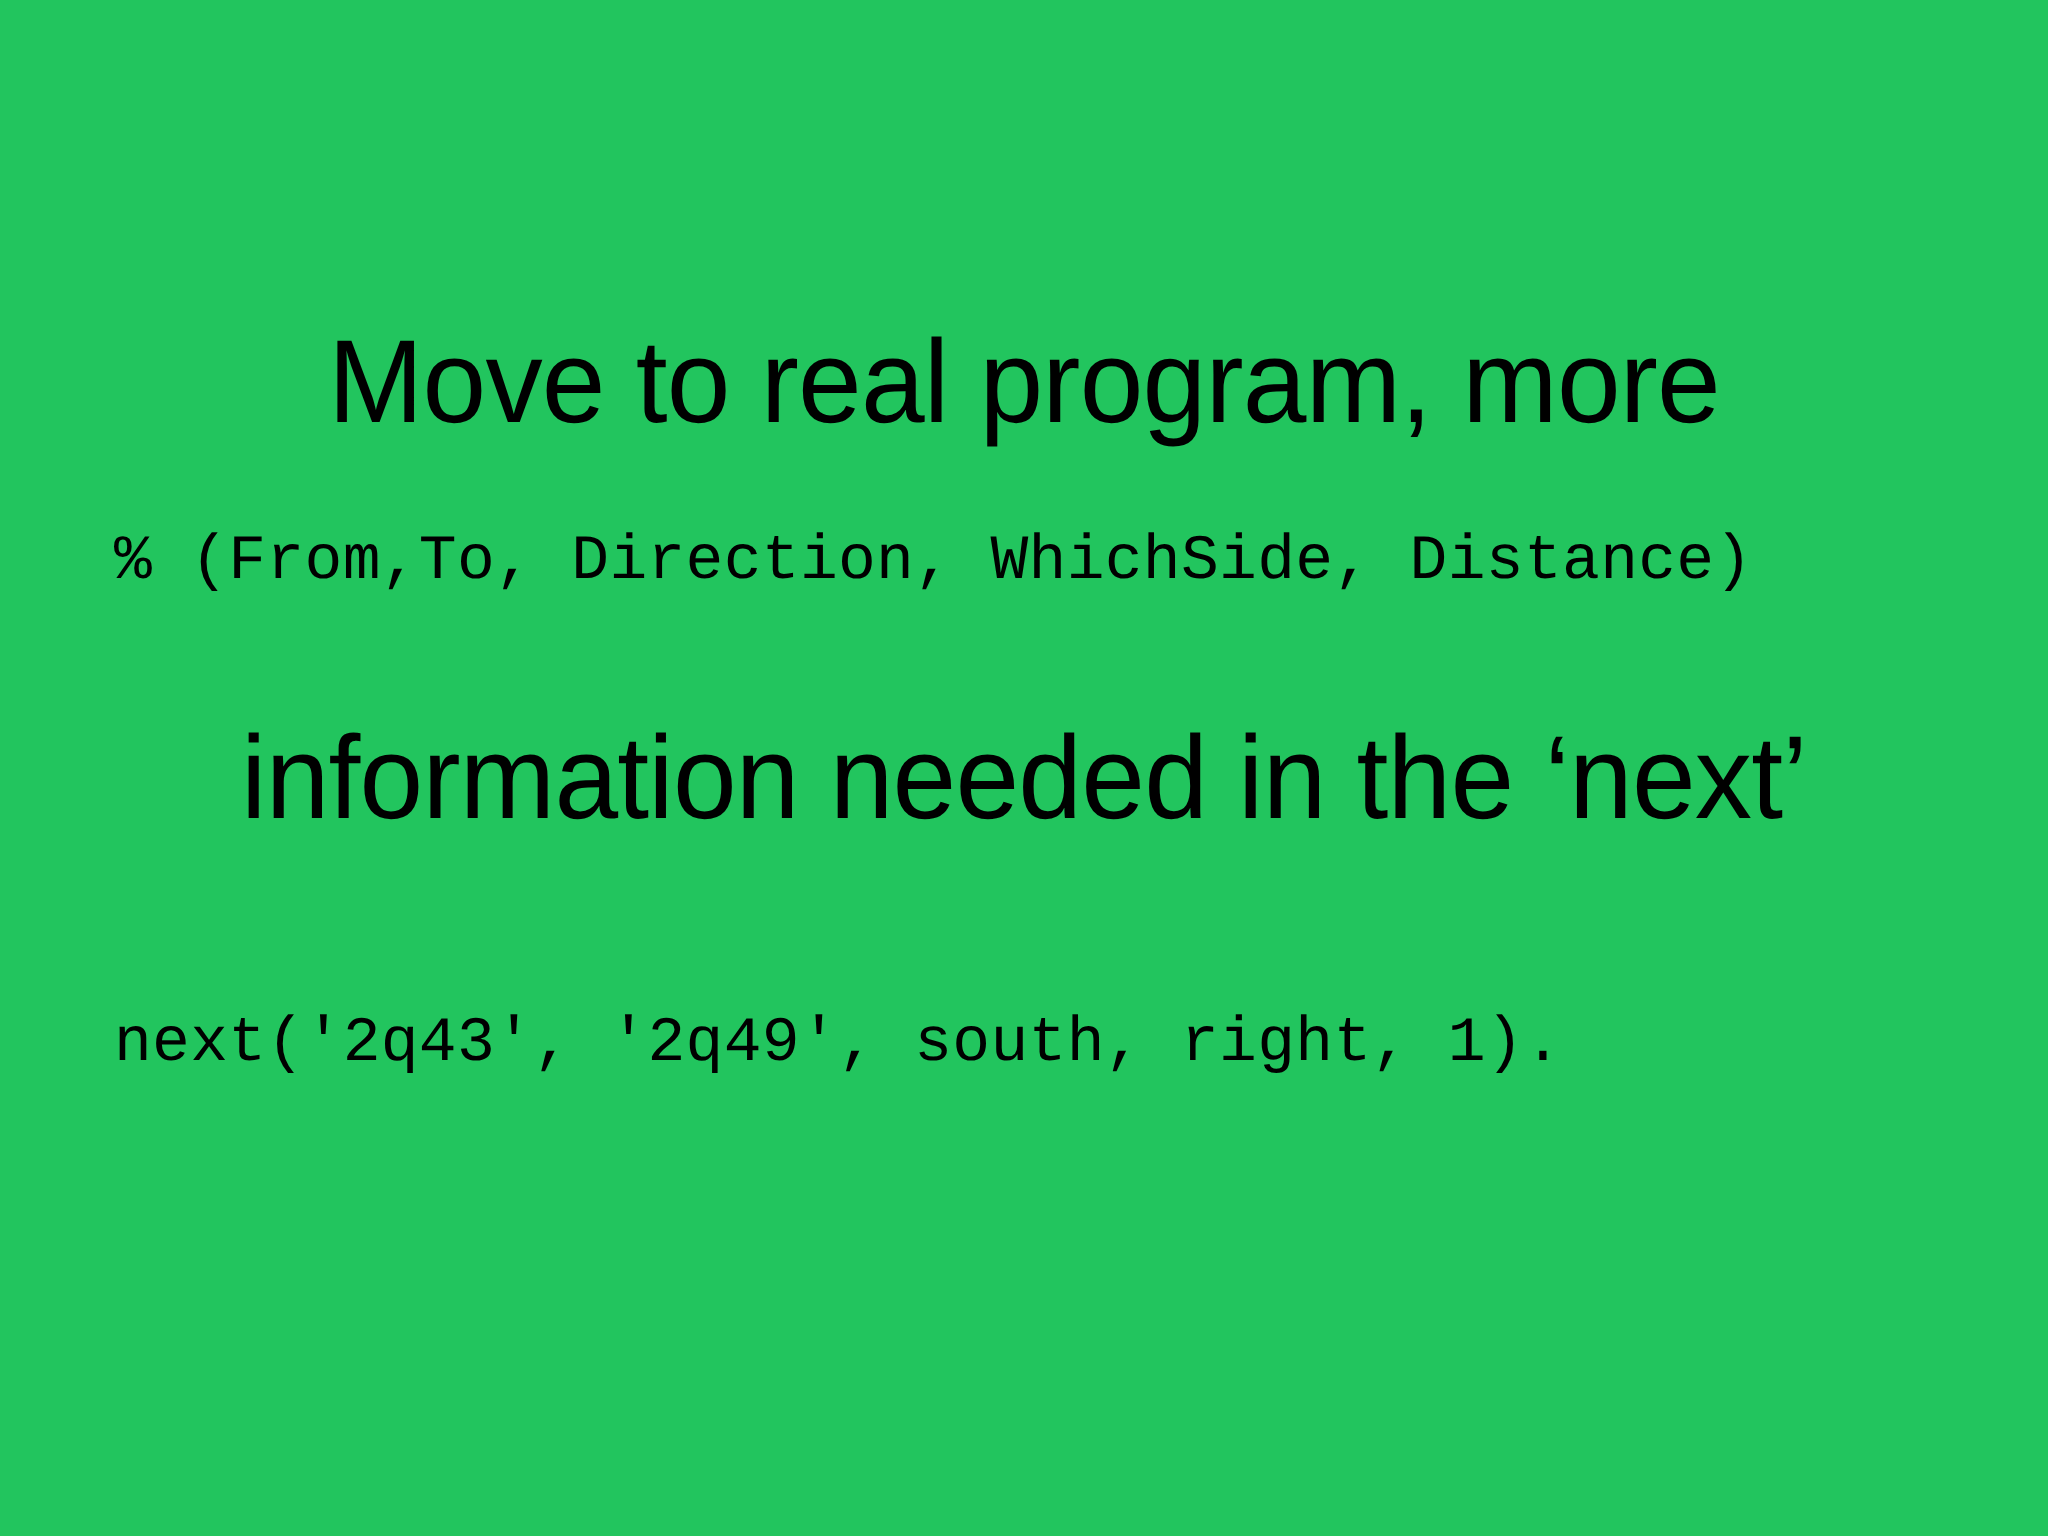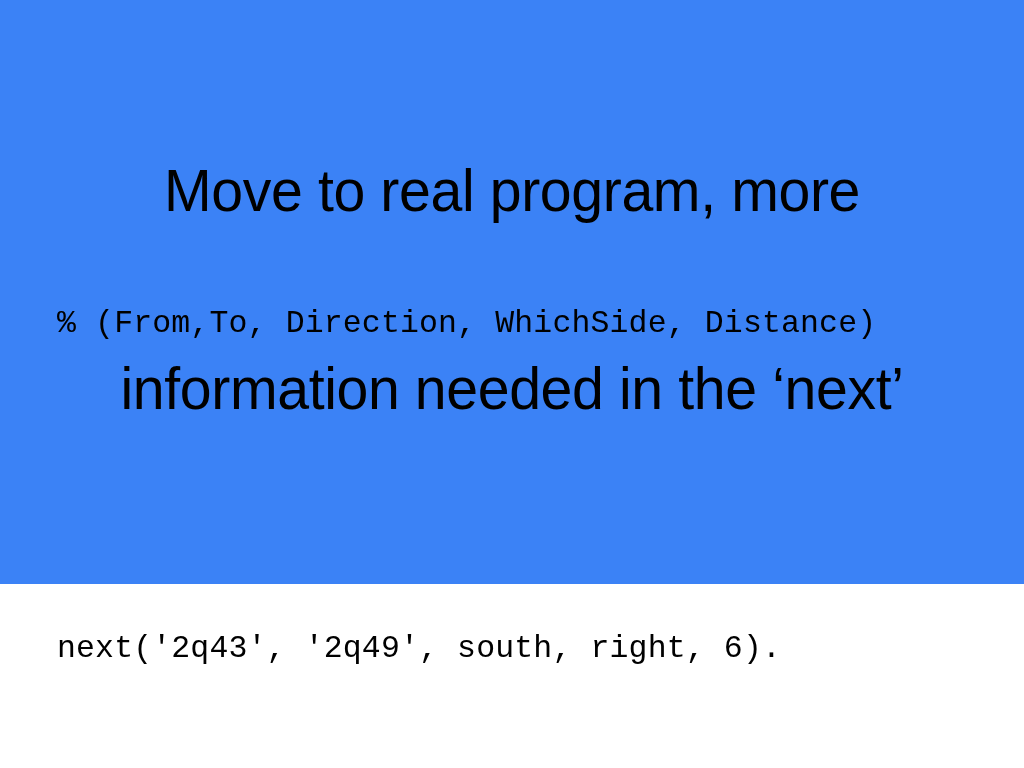--- a/index.html
+++ b/index.html
@@ -10,22 +10,22 @@
     width: 1024px;
     height: 768px;
     background: #ffffff;
     font-family: "Liberation Sans", sans-serif;
     overflow: hidden;
   }
 
   .slide {
     position: relative;
     width: 1024px;
-    height: 584px;
-    background: #3b82f6;
+    height: 768px;
+    background: #22c55e;
     box-sizing: border-box;
   }
 
   
   .slide-title {
     position: absolute;
     left: 0;
     top: 26px;
     width: 1024px;
     text-align: center;
@@ -53,40 +53,39 @@
     font-weight: 400;
     font-size: 31.5px;
     line-height: 40.3px;
     color: #000000;
     white-space: pre;
     letter-spacing: 0.15px;
   }
   .code-line {
     display: block;
     height: 40.3px;
-    margin-top: 42px;
   }
   .code-line.blank {
     height: 40.3px;
   }
 </style>
 </head>
 <body>
 
 <div class="slide">
 
   <div class="slide-title">
     <span class="title-line">Move to real program, more</span>
     <span class="title-line">information needed in the ‘next’</span>
   </div>
 
   <div class="code-body">
     <span class="code-line">% (From,To, Direction, WhichSide, Distance)</span>
     <span class="code-line blank"></span>
-    <span class="code-line">next('2q43', '2q49', south, right, 6).</span>
+    <span class="code-line">next('2q43', '2q49', south, right, 1).</span>
     <span class="code-line blank"></span>
     
     
     
     
     
     
     
     
     

